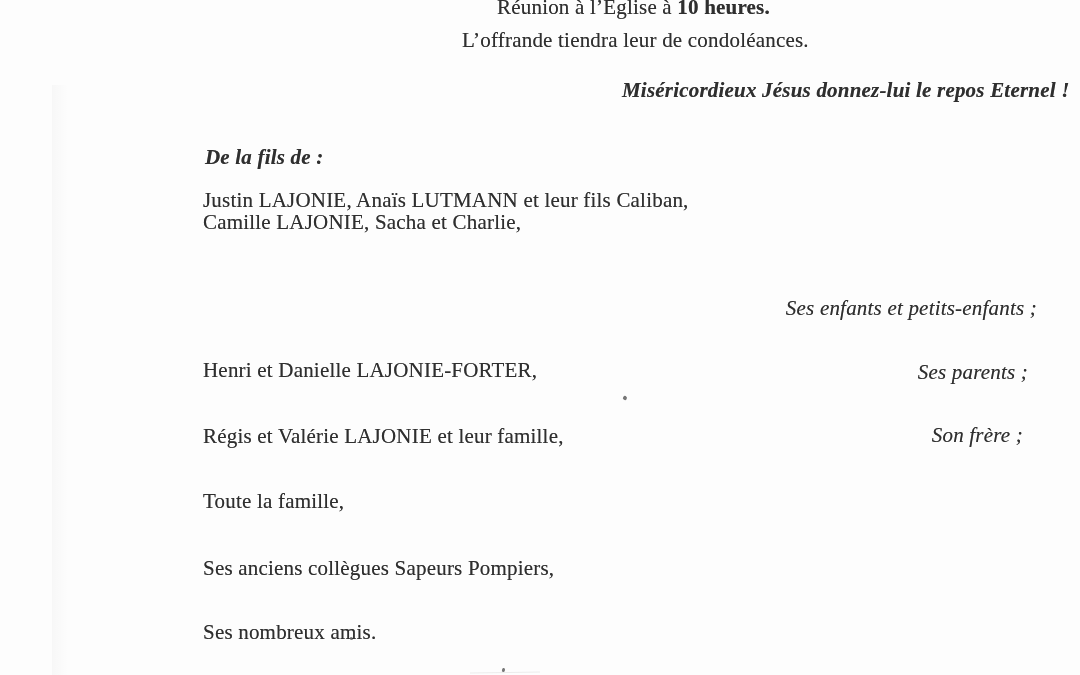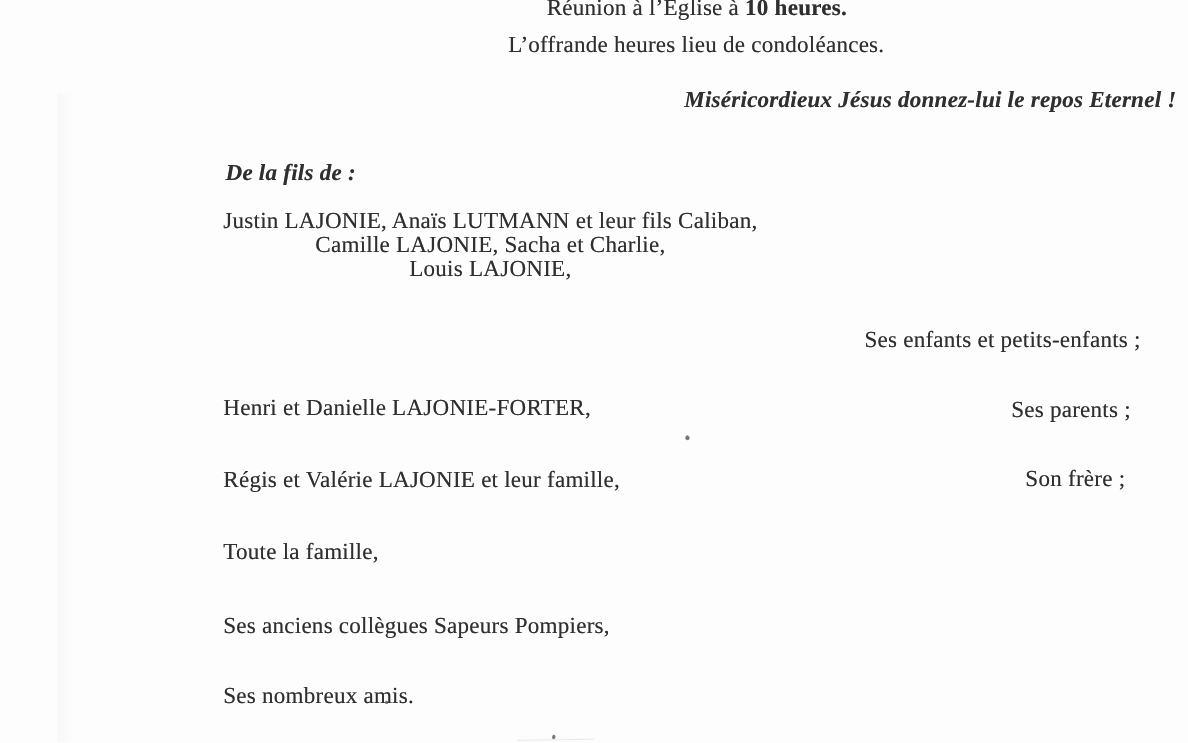--- a/index.html
+++ b/index.html
@@ -28,24 +28,25 @@
   .bold-italic { font-weight: bold; font-style: italic; }
   .names-block {
     position: absolute;
     left: 203px;
     top: 189px;
     font-size: 21px;
     line-height: 22px;
     letter-spacing: 0.2px;
     text-shadow: 0 0 0.6px rgba(47,47,47,0.55);
   }
-  .names-block > div { white-space: nowrap; text-align: center; }
+  .names-block > div { white-space: nowrap; }
   .right-label {
     position: absolute;
     text-align: right;
+    font-style: italic;
   }
   
   .scan-band {
     position: absolute;
     left: 52px;
     top: 85px;
     width: 16px;
     height: 590px;
     background: linear-gradient(to right, rgba(0,0,0,0.025), rgba(0,0,0,0.0));
     pointer-events: none;
@@ -75,30 +76,29 @@
 <div class="scan-band"></div>
 <div class="speck s1"></div>
 <div class="speck s2"></div>
 <div class="speck s3"></div>
 <div class="faint-line"></div>
 
 <div class="doc-line" style="left:497px; top:-4px;">
   <span>Réunion à l’Eglise à </span><span class="bold">10 heures.</span>
 </div>
 
-<div class="doc-line" style="left:462px; top:29px;">L’offrande heures lieu de condoléances.</div>
+<div class="doc-line" style="left:462px; top:29px;">L’offrande tiendra leur de condoléances.</div>
 
 <div class="doc-line bold-italic" style="left:622px; top:79px;">Miséricordieux Jésus donnez-lui le repos Eternel !</div>
 
 <div class="doc-line bold-italic" style="left:205px; top:146px;">De la fils de :</div>
 
 <div class="names-block">
   <div>Justin LAJONIE, Anaïs LUTMANN et leur fils Caliban,</div>
   <div>Camille LAJONIE, Sacha et Charlie,</div>
-  <div>Louis LAJONIE,</div>
 </div>
 
 <div class="doc-line right-label" style="right:43px; top:297px;">Ses enfants et petits-enfants ;</div>
 
 <div class="doc-line" style="left:203px; top:359px;">Henri et Danielle LAJONIE-FORTER,</div>
 <div class="doc-line right-label" style="right:52px; top:361px;">Ses parents ;</div>
 
 <div class="doc-line" style="left:203px; top:425px;">Régis et Valérie LAJONIE et leur famille,</div>
 <div class="doc-line right-label" style="right:57px; top:424px;">Son frère ;</div>
 

